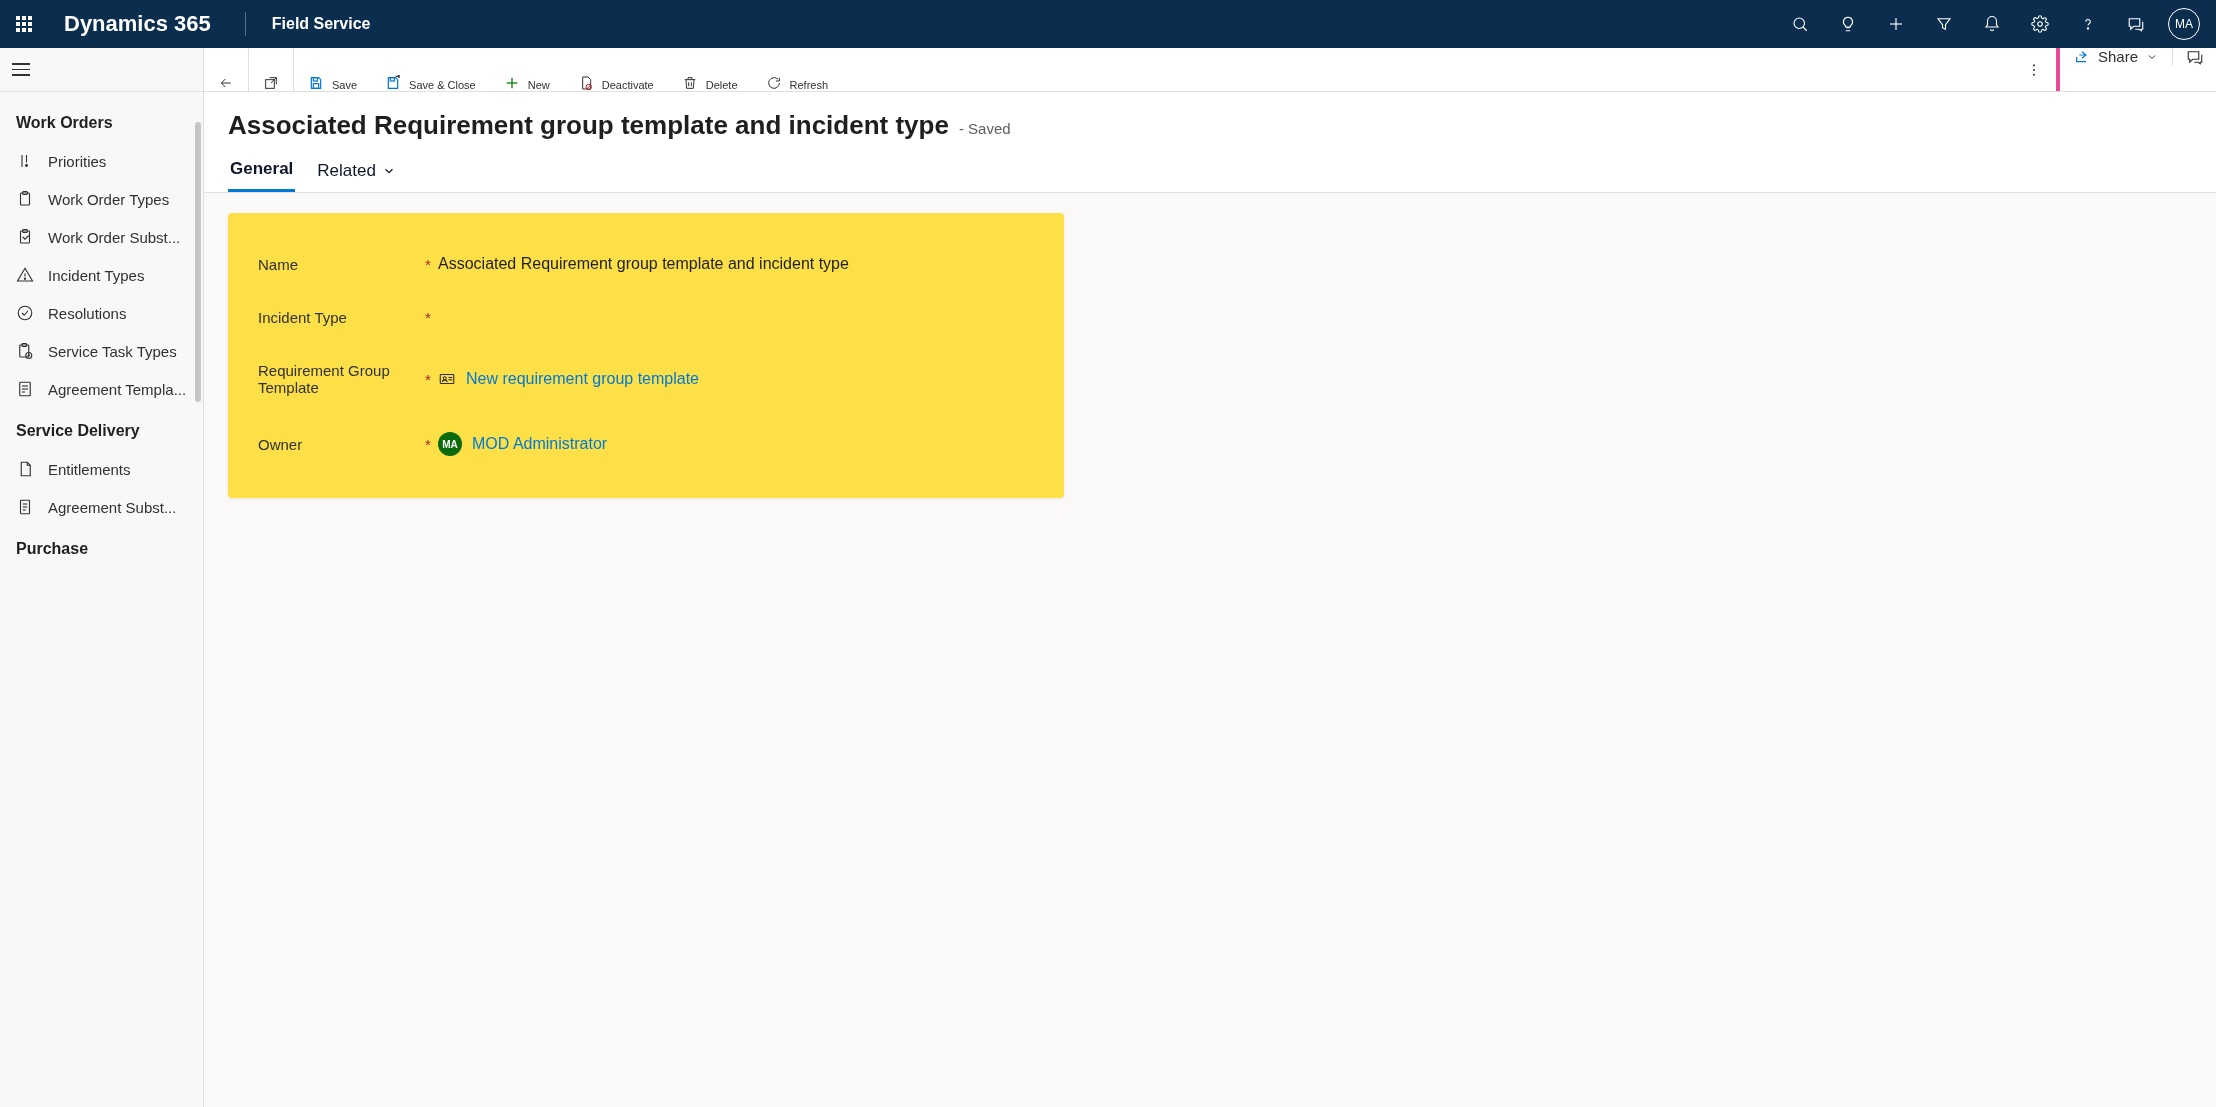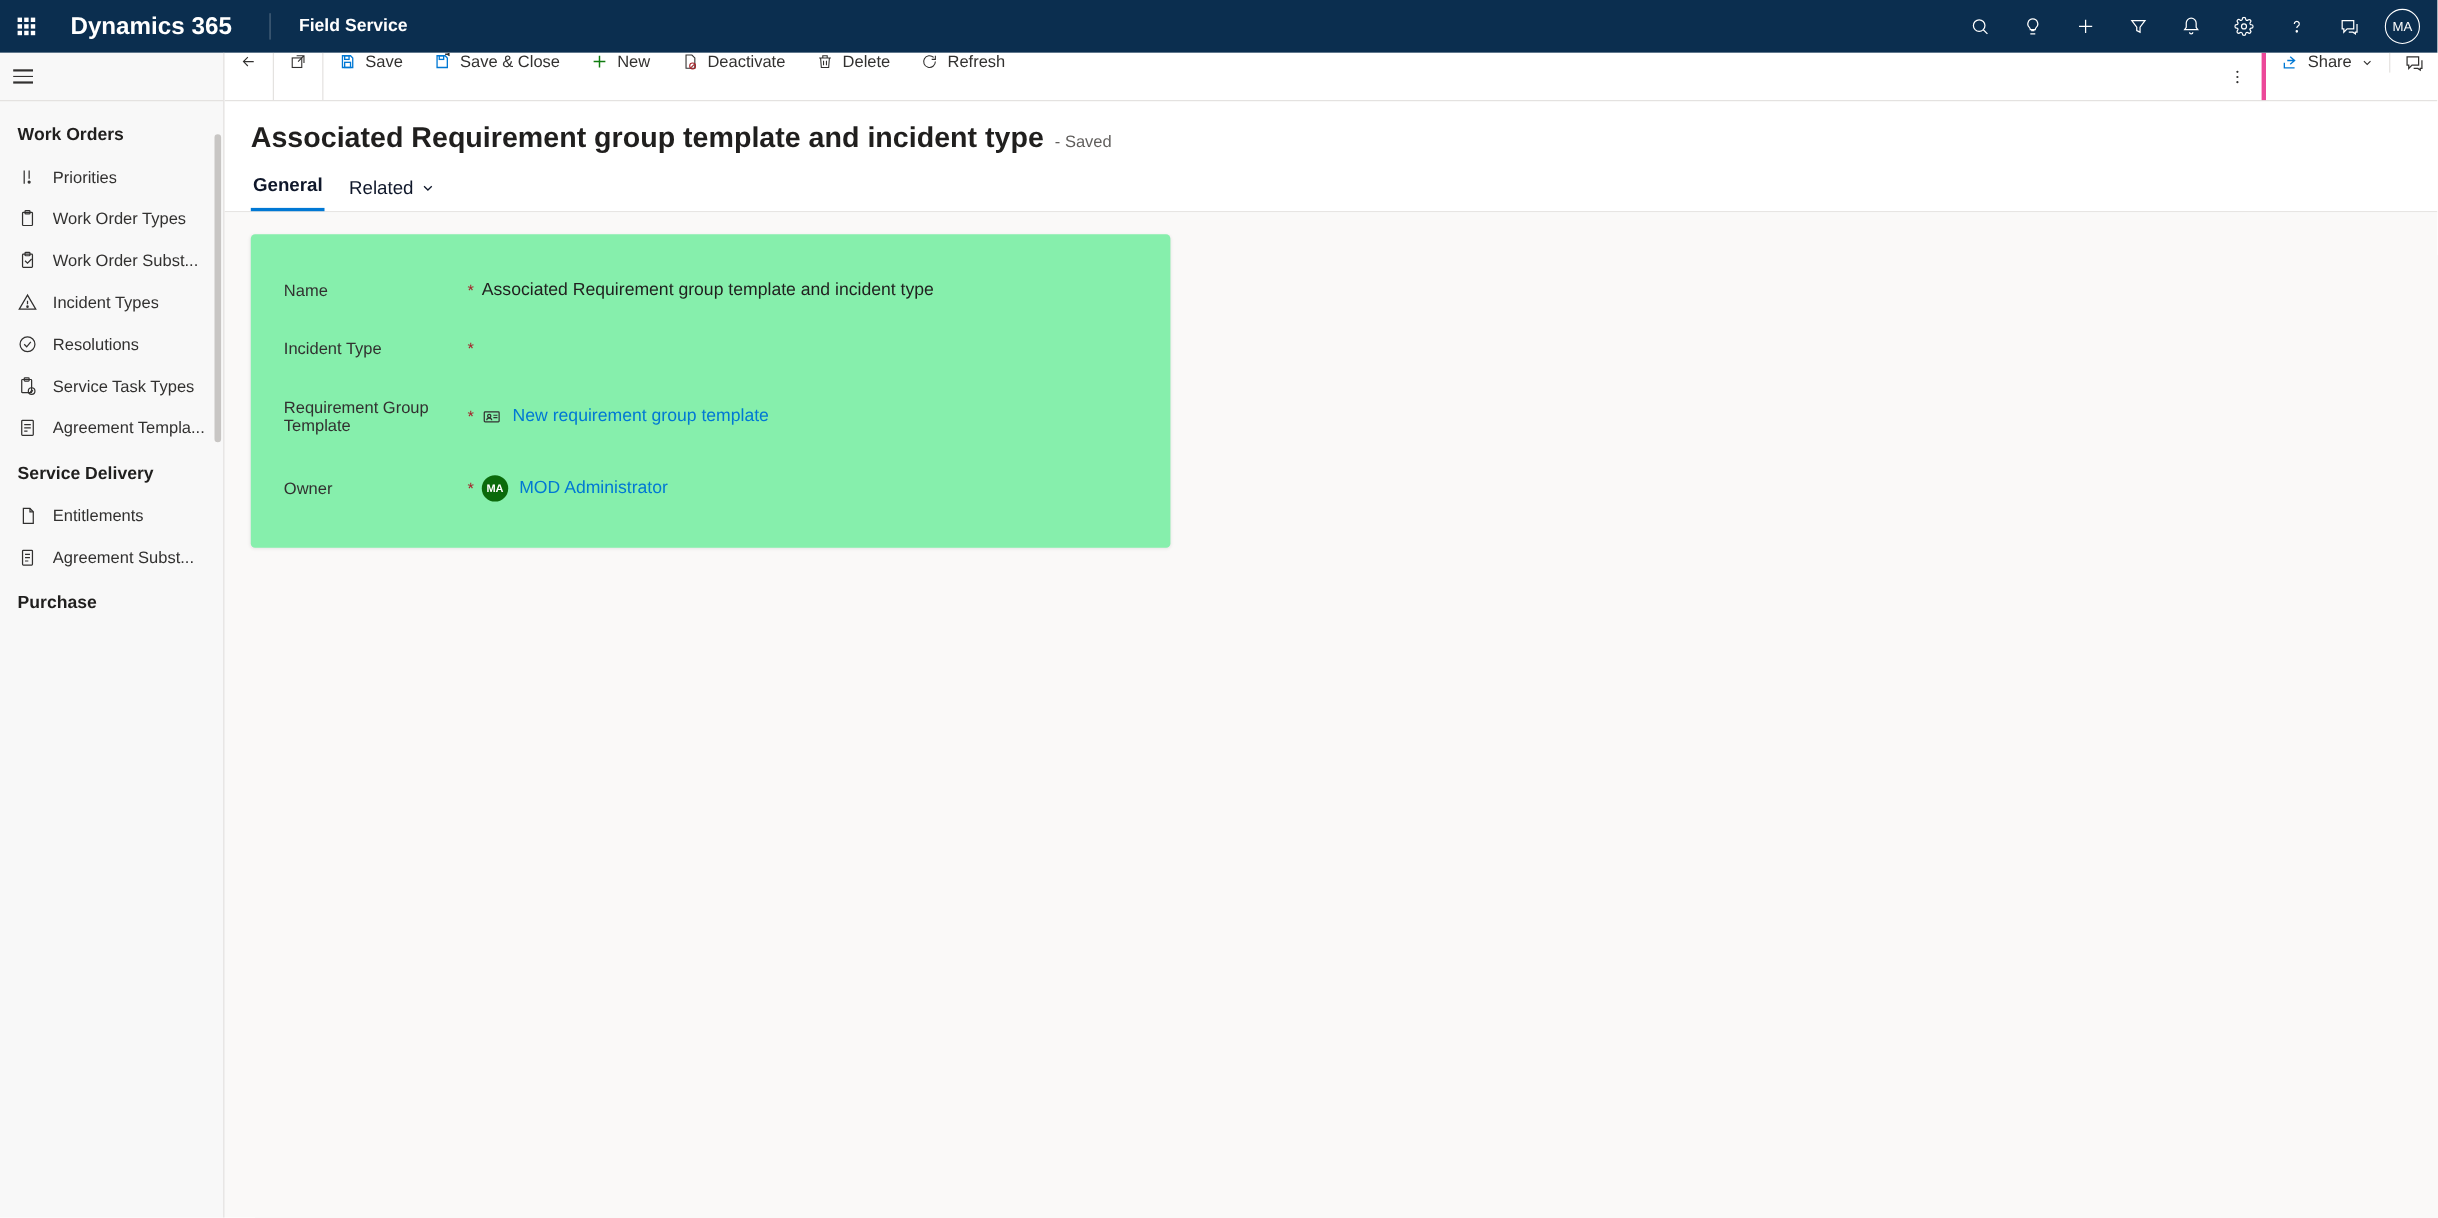--- a/index.html
+++ b/index.html
@@ -33,21 +33,21 @@
 .nav-item .nav-label { white-space: nowrap; overflow: hidden; text-overflow: ellipsis; }
 .leftnav-scrollbar { position:absolute; right:2px; top:30px; width:6px; height:280px; background:#c8c6c4; border-radius:3px; }
 
 
 .main { flex: 1; display: flex; flex-direction: column; overflow: hidden; background:#fff;}
 
 
 .cmdbar { height: 44px; border-bottom: 1px solid #e1dfdd; display: flex; align-items: stretch; }
 .cmdbar-seg { display: flex; align-items: center; border-right: 1px solid #e1dfdd; }
 .cmdbar-seg:last-child{border-right:none;}
-.cmd-btn { display: flex; align-items: flex-start; gap: 8px; padding: 0 14px; height: 100%; cursor: pointer; font-size: 15px; color: #323130; }
+.cmd-btn { display: flex; align-items: flex-end; gap: 8px; padding: 0 14px; height: 100%; cursor: pointer; font-size: 11px; color: #323130; }
 .cmd-btn.icon-only { padding: 0 14px; }
 .cmd-icon { width:16px; height:16px; display:flex; align-items:center; justify-content:center; color:#323130;}
 .cmd-icon.green svg { color:#107c10; }
 .cmd-icon.blue svg { color:#0078d4; }
 .cmdbar-fill{flex:1;}
 .cmd-overflow{width:44px;display:flex;align-items:center;justify-content:center;cursor:pointer;}
 .cmdbar-right { display:flex; align-items:flex-start; border-left:4px solid #ec4899;}
 .share-btn{display:flex;align-items:center;gap:8px;padding:0 14px;cursor:pointer;font-size:15px;}
 .assistant-btn{width:44px;display:flex;align-items:center;justify-content:center;cursor:pointer;border-left:1px solid #e1dfdd;}
 
@@ -58,21 +58,21 @@
 .form-status { font-size: 15px; color: #605e5c; }
 .form-subtitle { font-size: 17px; font-weight: 600; color:#201f1e; margin-top:4px;}
 
 
 .tabs { display: flex; gap: 20px; padding: 18px 24px 0 24px; border-bottom: 1px solid #e1dfdd; }
 .tab { padding: 0 2px 10px 2px; font-size: 17px; cursor: pointer; color:#0f172a; display:flex; align-items:center; gap:6px;}
 .tab.active { font-weight: 600; border-bottom: 3px solid #0078d4; }
 
 
 .form-body { flex:1; overflow:auto; padding: 20px 24px; background:#faf9f8;}
-.card { background:#86efac; border-radius:4px; box-shadow: 0 1px 3px rgba(0,0,0,0.08); padding: 24px 30px; max-width: 836px;}
+.card { background:#fde047; border-radius:4px; box-shadow: 0 1px 3px rgba(0,0,0,0.08); padding: 24px 30px; max-width: 836px;}
 .field-row { display:flex; align-items:center; padding: 18px 0; }
 .field-label-col { width: 160px; font-size:15px; color:#323130; }
 .field-req { width: 20px; color:#a4262c; font-size:15px; text-align:center;}
 .field-value-col { flex:1; display:flex; align-items:center; gap:10px; font-size:16px;}
 .field-value-col .value-text { color:#201f1e; }
 .field-value-col .lookup-link { color:#0078d4; cursor:pointer; }
 .lookup-icon { width:18px; height:18px; display:flex; align-items:center; justify-content:center; color:#323130;}
 .owner-avatar{width:24px;height:24px;border-radius:50%;background:#0b6a0b;color:#fff;font-size:10px;display:flex;align-items:center;justify-content:center;font-weight:600;}
 
 svg{display:block;}

